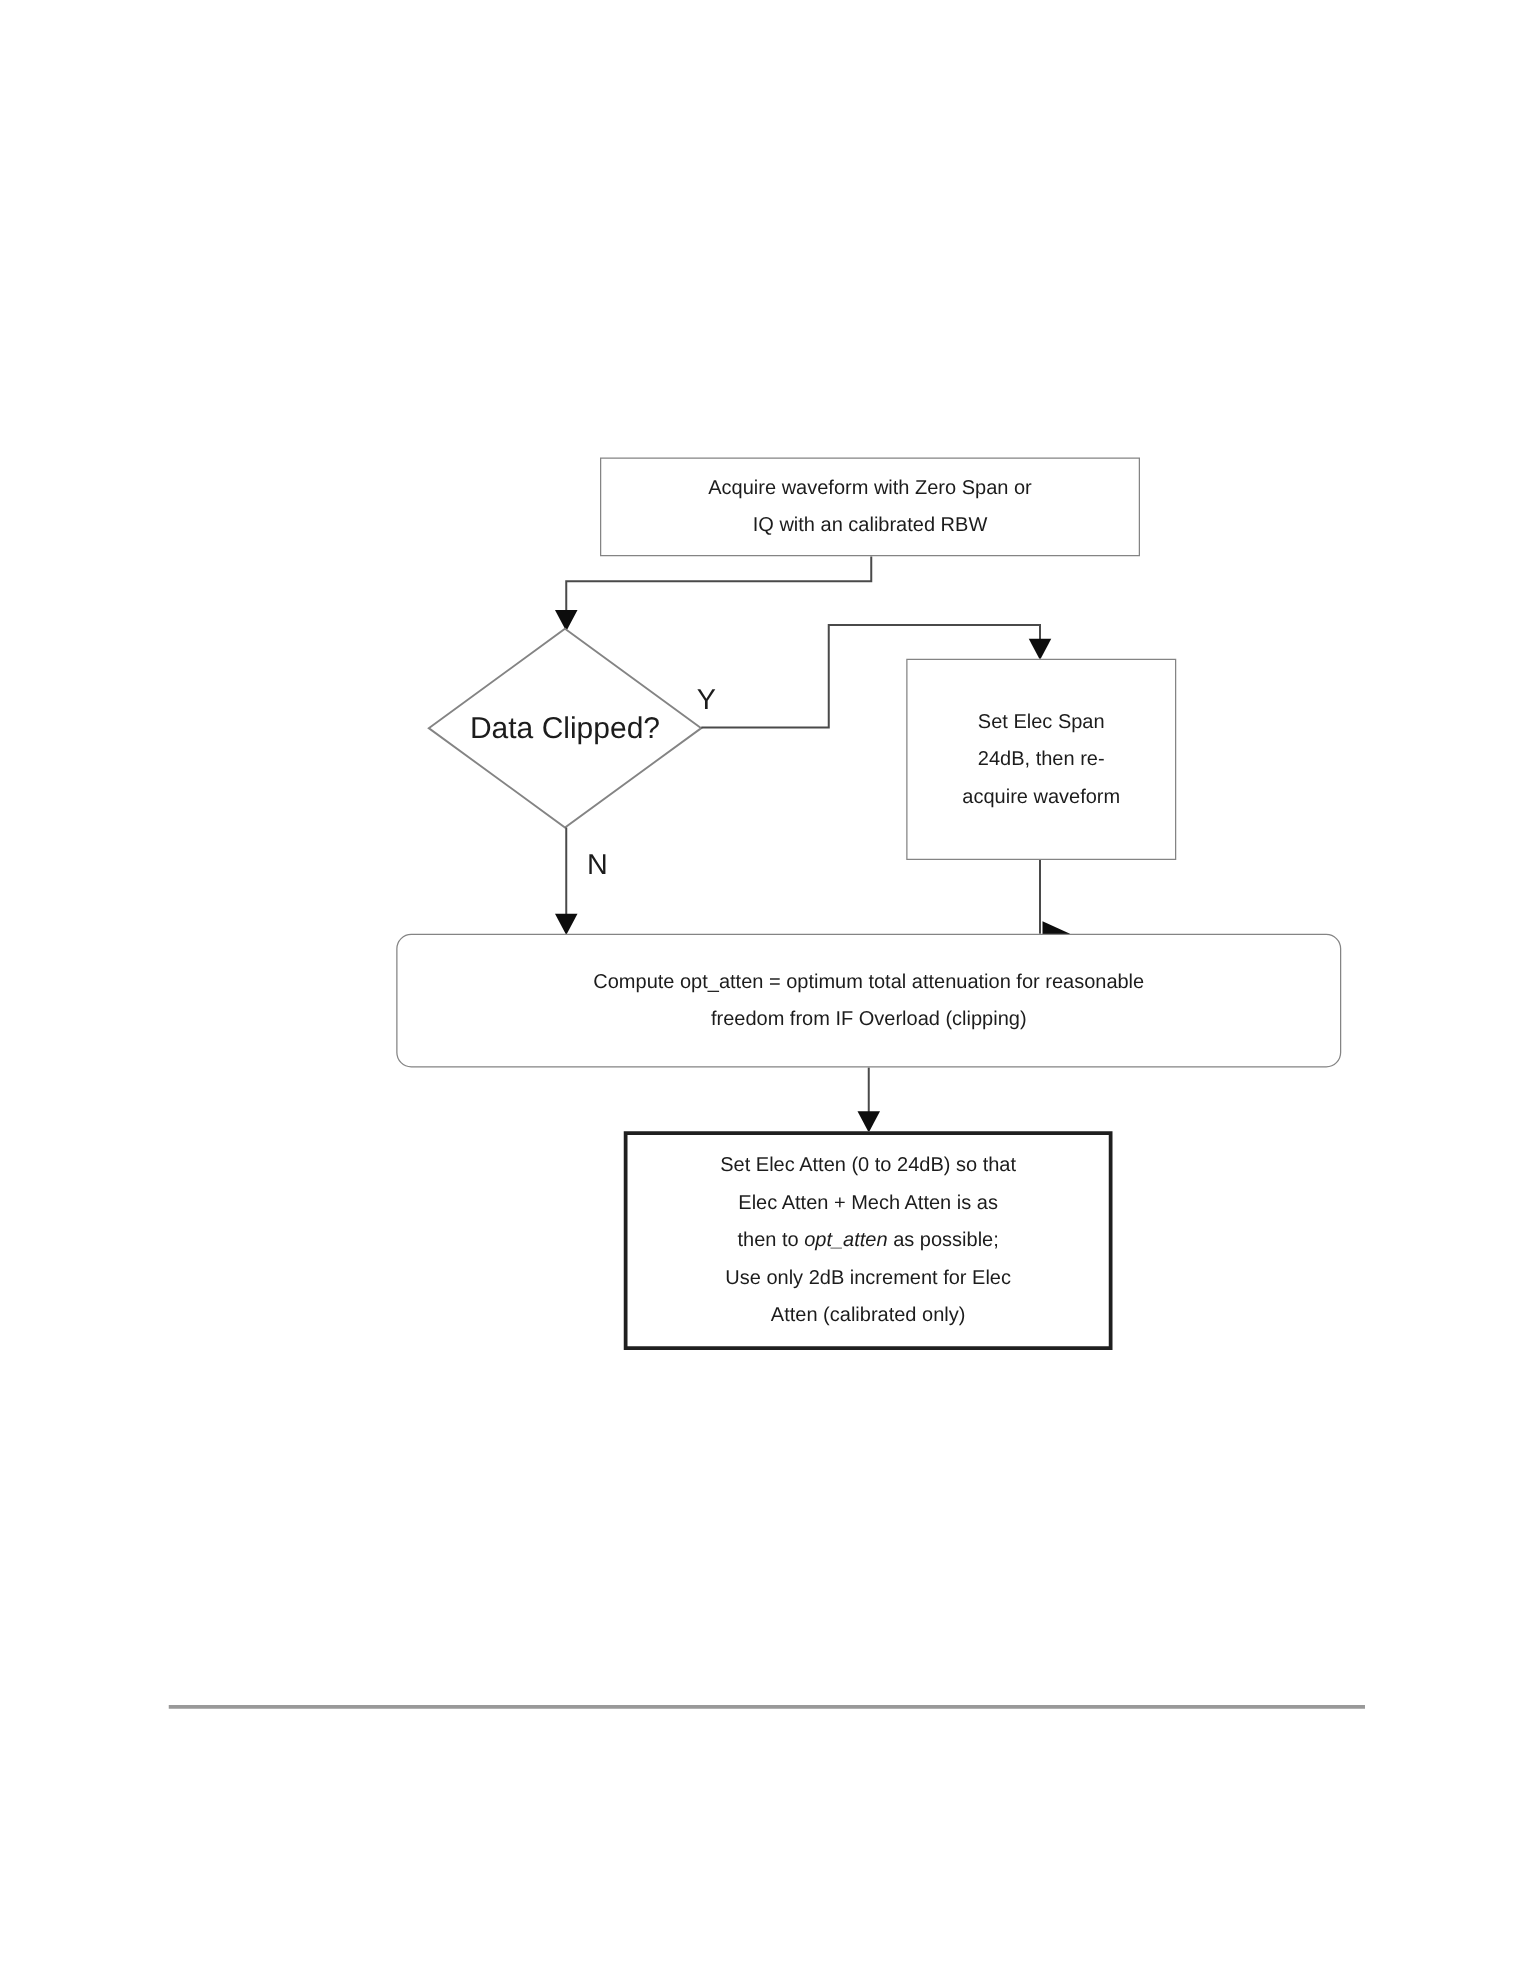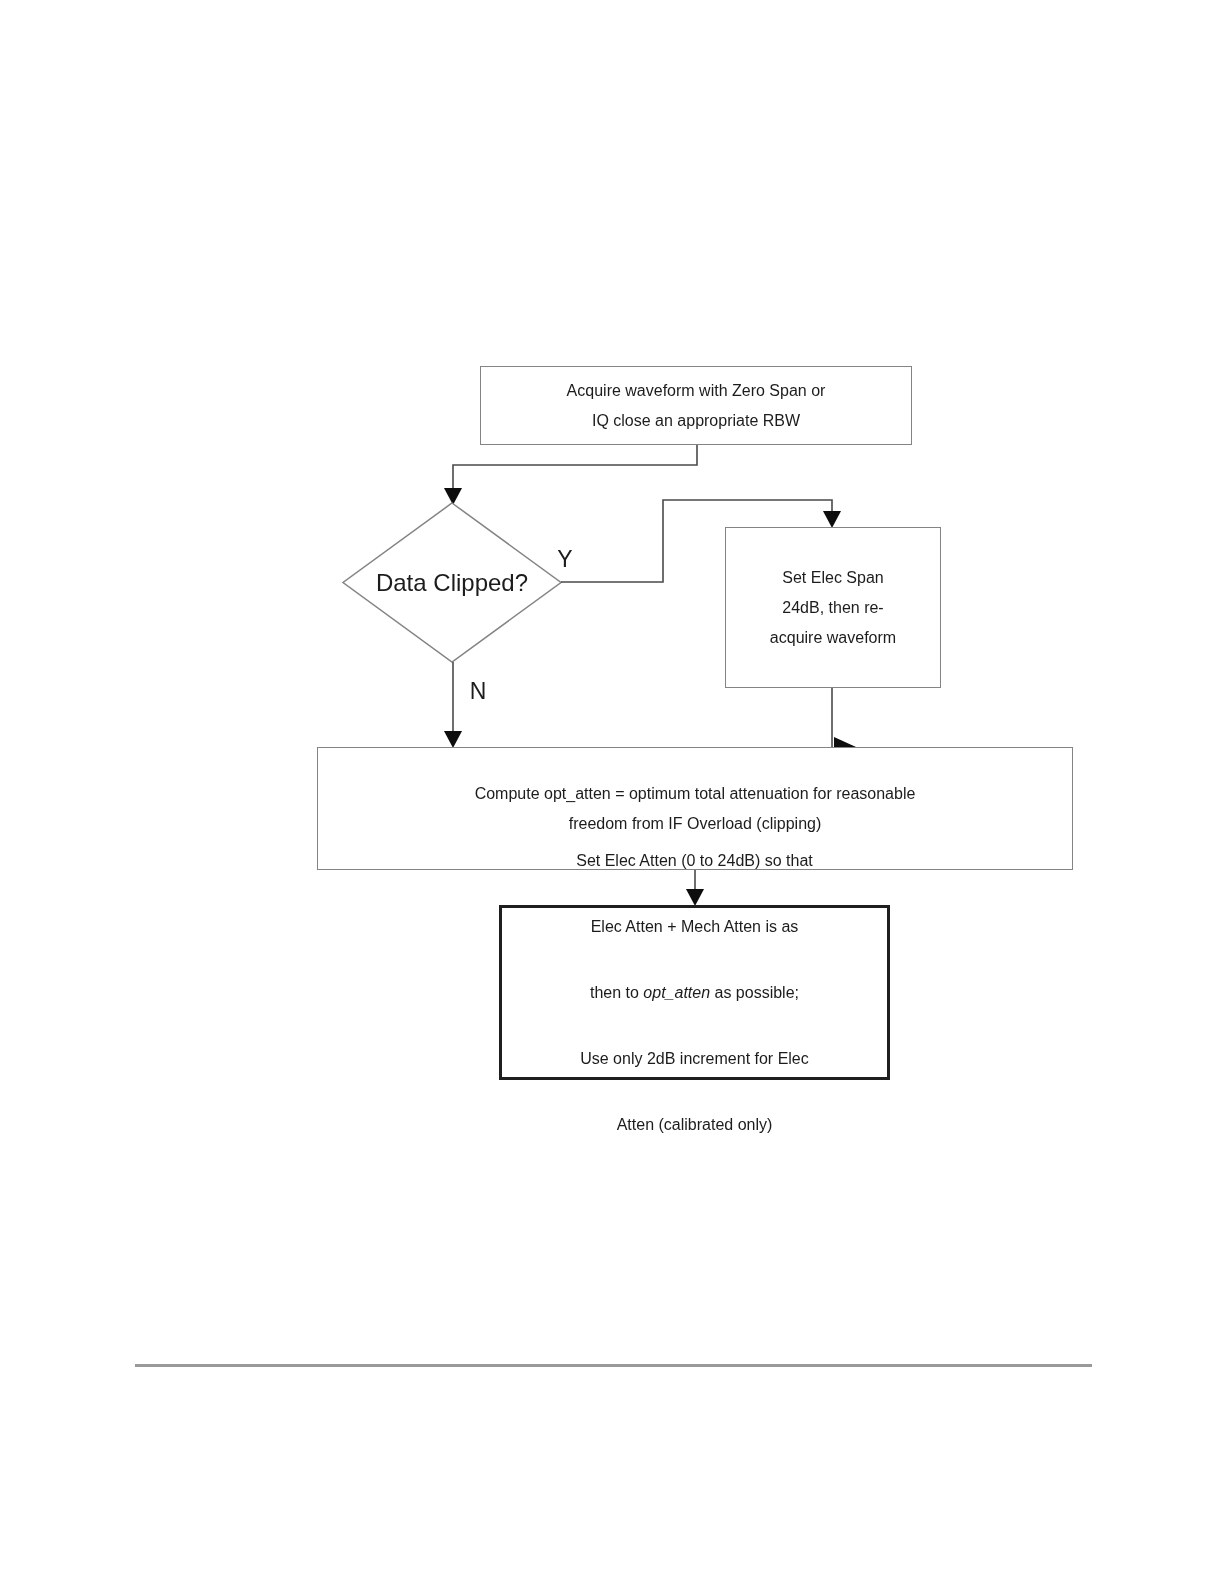--- a/index.html
+++ b/index.html
@@ -95,40 +95,40 @@
 
     <path d="M453,662 V732" fill="none" stroke="#4a4a4a" stroke-width="1.6"></path>
     <polygon points="444,731 462,731 453,748" fill="#0d0d0d"></polygon>
 
     <path d="M695,854 V890" fill="none" stroke="#4a4a4a" stroke-width="1.6"></path>
     <polygon points="686,889 704,889 695,906" fill="#0d0d0d"></polygon>
   </svg>
 
   <div class="node" style="left:480px; top:366px; width:432px; height:79px;">
     <span class="line">Acquire waveform with Zero Span or</span>
-    <span class="line">IQ close an appropriate RBW</span>
+    <span class="line">IQ with an calibrated RBW</span>
   </div>
 
   <div class="diamond-text" style="left:343px; top:503px; width:218px; height:159px;">Data Clipped?</div>
 
   <div class="branch-label" style="left:548px; top:544px;">Y</div>
   <div class="branch-label" style="left:461px; top:676px;">N</div>
 
   <div class="node" style="left:725px; top:527px; width:216px; height:161px;">
     <span class="line">Set Elec Span</span>
     <span class="line">24dB, then re-</span>
     <span class="line">acquire waveform</span>
   </div>
 
-  <div class="node" style="left:317px; top:747px; width:756px; height:123px;">
+  <div class="node" style="left:317px; top:747px; width:756px; height:107px;border-radius:12px;">
     <span class="line">Compute opt_atten = optimum total attenuation for reasonable</span>
     <span class="line">freedom from IF Overload (clipping)</span>
   </div>
 
-  <div class="node node--bold" style="left:499px; top:905px; width:391px; height:175px;gap:36px;">
+  <div class="node node--bold" style="left:499px; top:905px; width:391px; height:175px;">
     <span class="line">Set Elec Atten (0 to 24dB) so that</span>
     <span class="line">Elec Atten + Mech Atten is as</span>
     <span class="line"><span>then to </span><span class="italic">opt_atten</span><span> as possible;</span></span>
     <span class="line">Use only 2dB increment for Elec</span>
     <span class="line">Atten (calibrated only)</span>
   </div>
 
   <div class="footer-rule"></div>
 
 </div>

